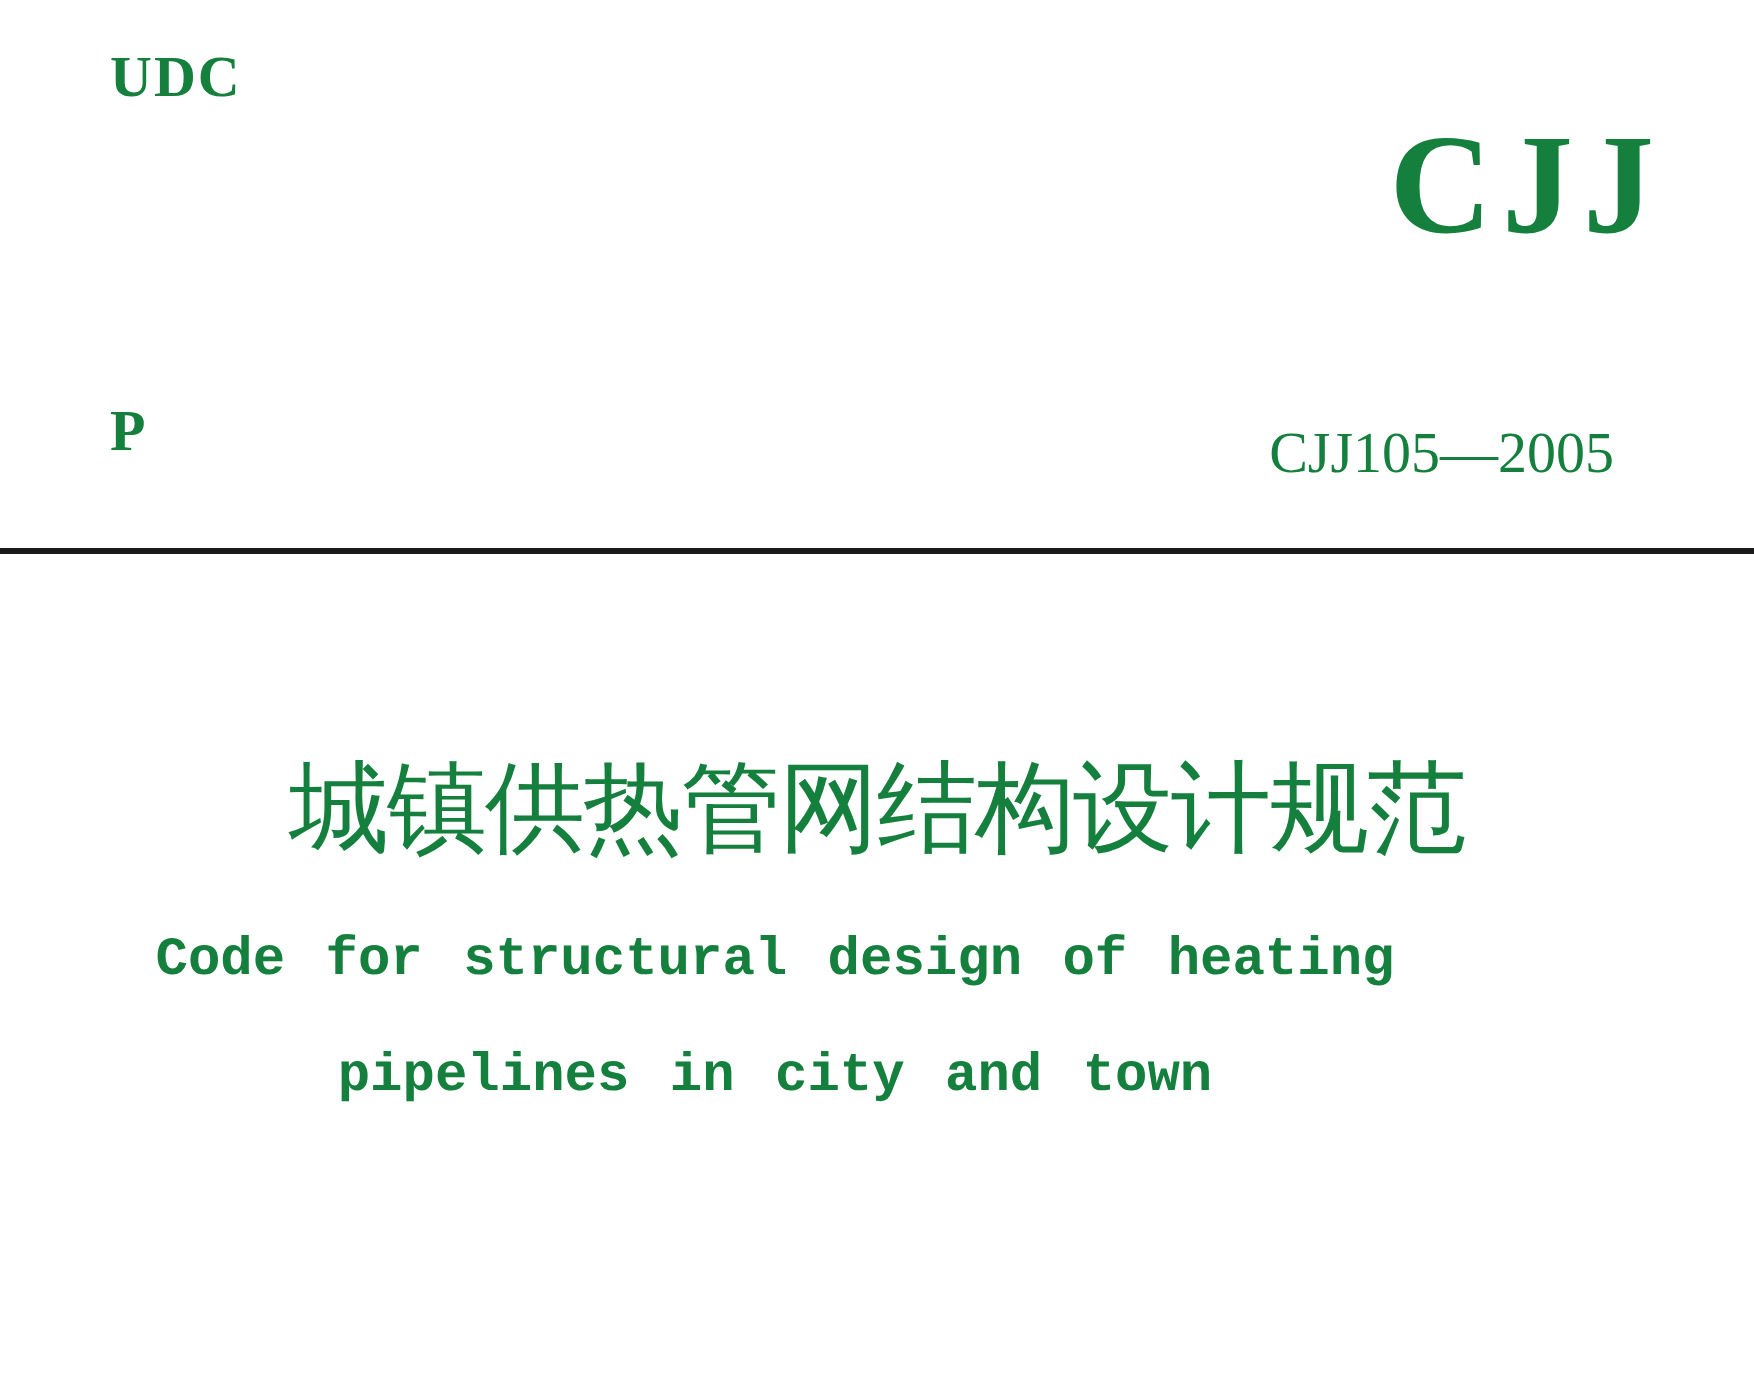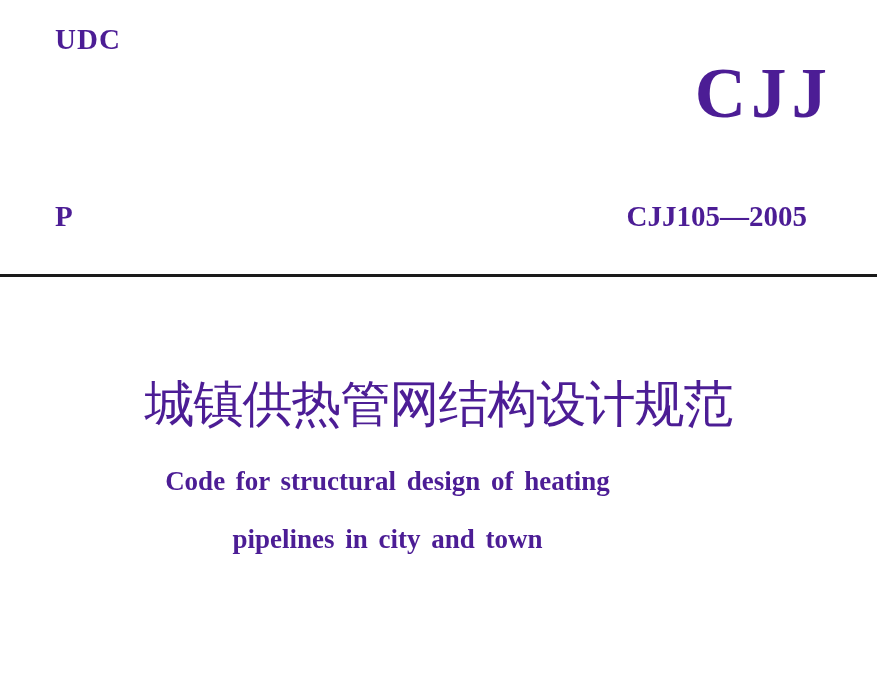--- a/index.html
+++ b/index.html
@@ -4,21 +4,21 @@
 <style>
   * { margin: 0; padding: 0; box-sizing: border-box; }
   html, body { background: #e8e8e8; }
   .page {
     position: relative;
     width: 877px;
     height: 695px;
     background: #ffffff;
     overflow: hidden;
     font-family: "Liberation Serif", "DejaVu Serif", serif;
-    color: #4c1d95;
+    color: #15803d;
   }
   .udc {
     position: absolute;
     left: 55px;
     top: 25px;
     font-size: 29px;
     font-weight: bold;
     letter-spacing: 1px;
     line-height: 1;
   }
@@ -45,23 +45,23 @@
     position: absolute;
     left: 55px;
     top: 202px;
     font-size: 29px;
     font-weight: bold;
     line-height: 1;
   }
   .standard-number {
     position: absolute;
     right: 70px;
-    top: 202px;
+    top: 213px;
     font-size: 29px;
-    font-weight: bold;
+    font-weight: normal;
     line-height: 1;
   }
   .rule {
     position: absolute;
     left: 0;
     top: 274px;
     width: 877px;
     height: 3px;
     background: #1a1a1a;
   }
@@ -79,20 +79,21 @@
   }
   .title-en {
     position: absolute;
     left: 0;
     width: 775px;
     text-align: center;
     font-size: 27px;
     font-weight: bold;
     word-spacing: 4px;
     line-height: 1;
+    font-family: Liberation Mono, monospace;
   }
   .title-en.line1 { top: 468px; }
   .title-en.line2 { top: 526px; }
 </style>
 </head>
 <body>
 
 <div class="page">
 
   <div class="udc">UDC</div>

